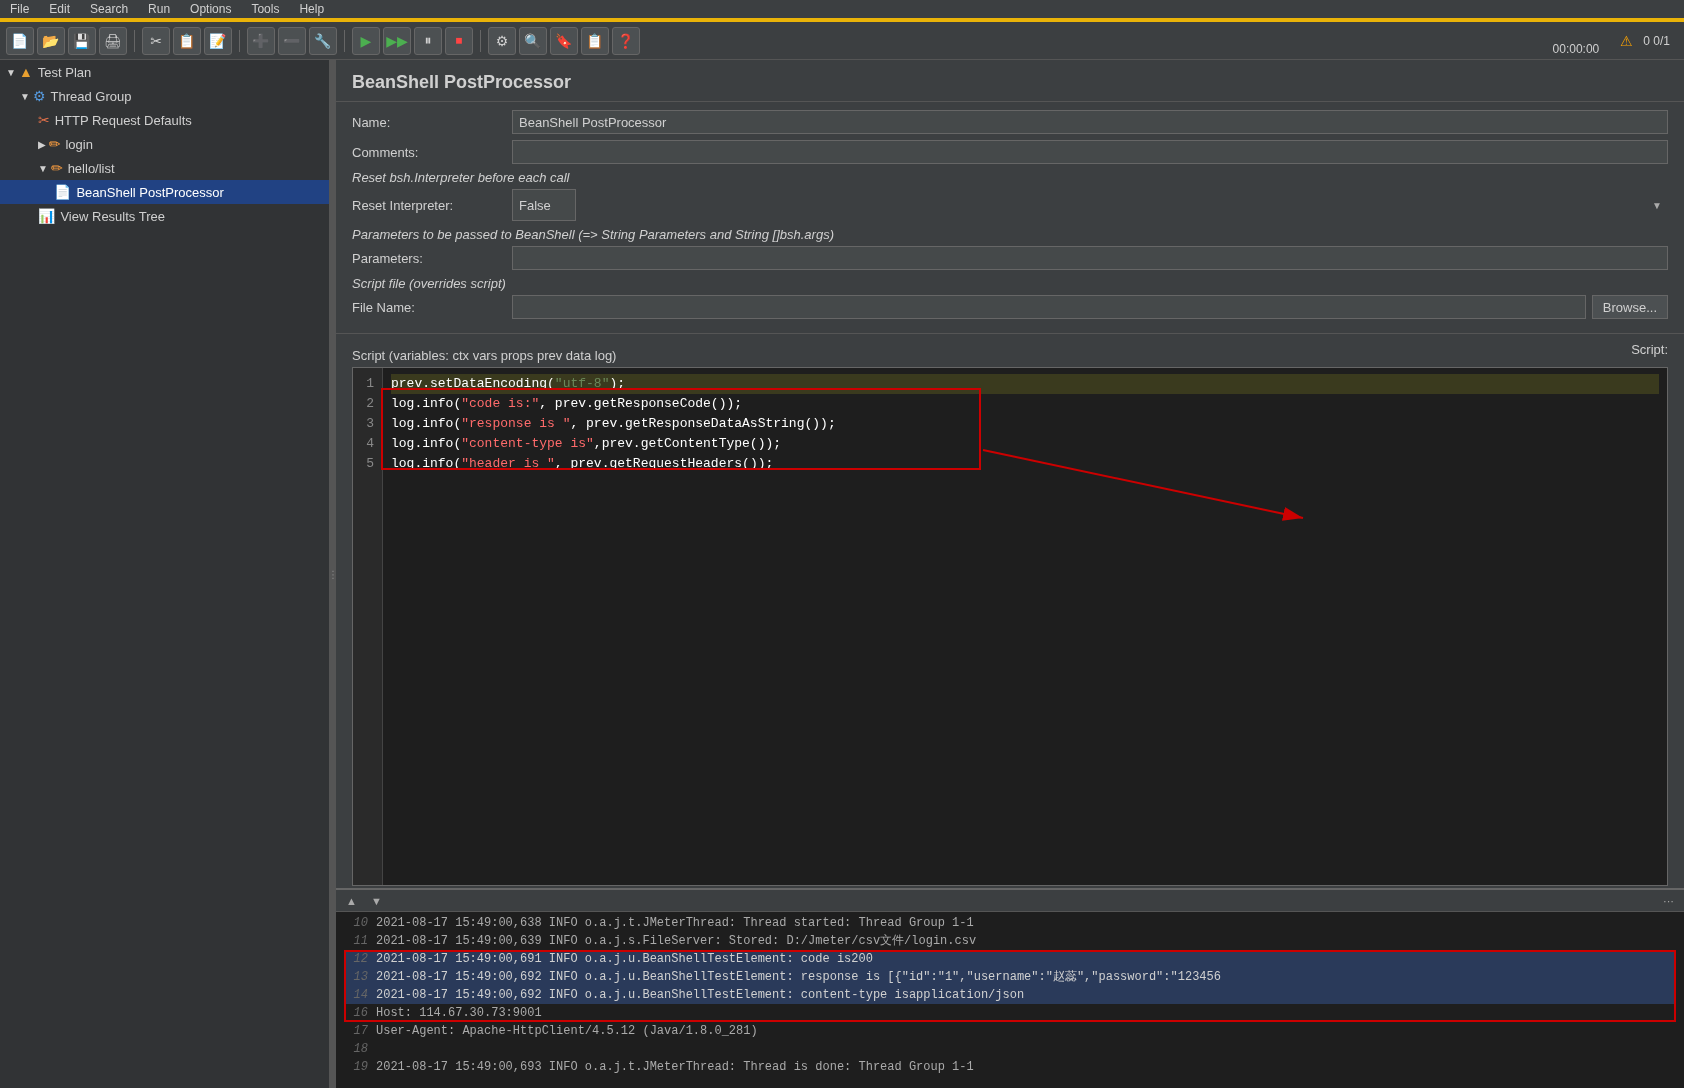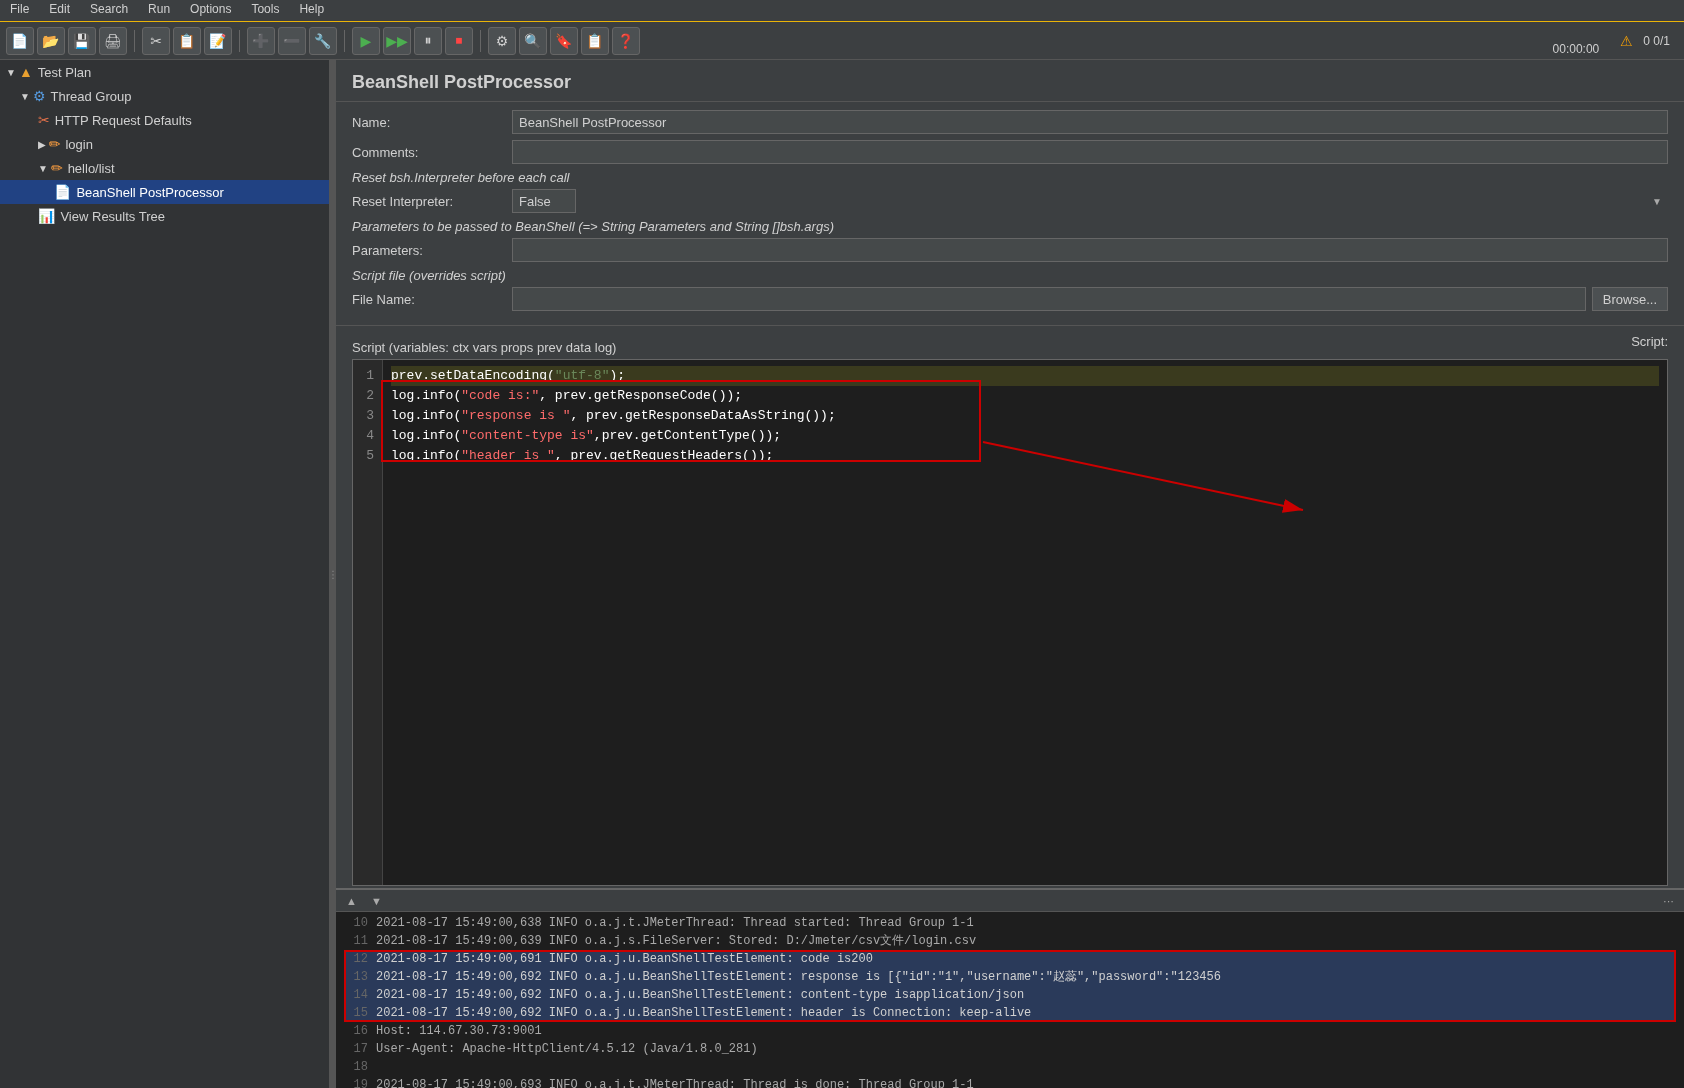--- a/index.html
+++ b/index.html
@@ -11,23 +11,23 @@
       font-size: 13px;
       color: #d0d0d0;
       overflow: hidden;
     }
 
     
     .menubar {
       background: #3c3f41;
       height: 22px;
       display: flex;
-      align-items: flex-start;
+      align-items: flex-end;
       padding: 0 6px;
-      border-bottom: 1px solid #eab308;
+      border-bottom: 4px solid #eab308;
       gap: 12px;
     }
     .menubar-item {
       font-size: 12px;
       color: #d0d0d0;
       cursor: pointer;
       padding: 2px 4px;
     }
 
     
@@ -240,20 +240,21 @@
       background: #2a3a5a;
       color: #d0d0d0;
     }
     .log-line-num {
       color: #666;
       margin-right: 8px;
       user-select: none;
       display: inline-block;
       width: 24px;
       text-align: right;
+      font-style: italic;
     }
     .log-annotation-box {
       position: absolute;
       border: 2px solid #cc0000;
       pointer-events: none;
       top: 0;
       left: 0;
       right: 0;
       height: 72px;
     }
@@ -287,21 +288,21 @@
     }
 
     
     .dropdown-select {
       flex: 1;
       background: #45494a;
       border: 1px solid #666;
       color: #d0d0d0;
       padding: 2px 24px 2px 6px;
       font-size: 13px;
-      height: 24px;
+      height: 32px;
       outline: none;
       appearance: none;
       -webkit-appearance: none;
       position: relative;
     }
     .select-wrapper {
       flex: 1;
       position: relative;
     }
     .select-arrow {
@@ -526,21 +527,20 @@
       <div class="log-content">
 
         <div class="log-line"><span class="log-line-num">10</span><span>2021-08-17 15:49:00,638 INFO o.a.j.t.JMeterThread: Thread started: Thread Group 1-1</span></div>
         <div class="log-line"><span class="log-line-num">11</span><span>2021-08-17 15:49:00,639 INFO o.a.j.s.FileServer: Stored: D:/Jmeter/csv文件/login.csv</span></div>
 
         <div style="position:relative;">
           <div class="log-annotation-box"></div>
           <div class="log-line highlighted-log"><span class="log-line-num">12</span><span>2021-08-17 15:49:00,691 INFO o.a.j.u.BeanShellTestElement: code is200</span></div>
           <div class="log-line highlighted-log"><span class="log-line-num">13</span><span>2021-08-17 15:49:00,692 INFO o.a.j.u.BeanShellTestElement: response is [{"id":"1","username":"赵蕊","password":"123456</span></div>
           <div class="log-line highlighted-log"><span class="log-line-num">14</span><span>2021-08-17 15:49:00,692 INFO o.a.j.u.BeanShellTestElement: content-type isapplication/json</span></div>
-          <div class="log-line highlighted-log"><span class="log-line-num">15</span><span>2021-08-17 15:49:00,692 INFO o.a.j.u.BeanShellTestElement: header is Connection: keep-alive</span></div>
         </div>
         <div class="log-line"><span class="log-line-num">16</span><span>Host: 114.67.30.73:9001</span></div>
         <div class="log-line"><span class="log-line-num">17</span><span>User-Agent: Apache-HttpClient/4.5.12 (Java/1.8.0_281)</span></div>
         <div class="log-line"><span class="log-line-num">18</span><span></span></div>
         <div class="log-line"><span class="log-line-num">19</span><span>2021-08-17 15:49:00,693 INFO o.a.j.t.JMeterThread: Thread is done: Thread Group 1-1</span></div>
       </div>
     </div>
 
   </div>
 </div>

